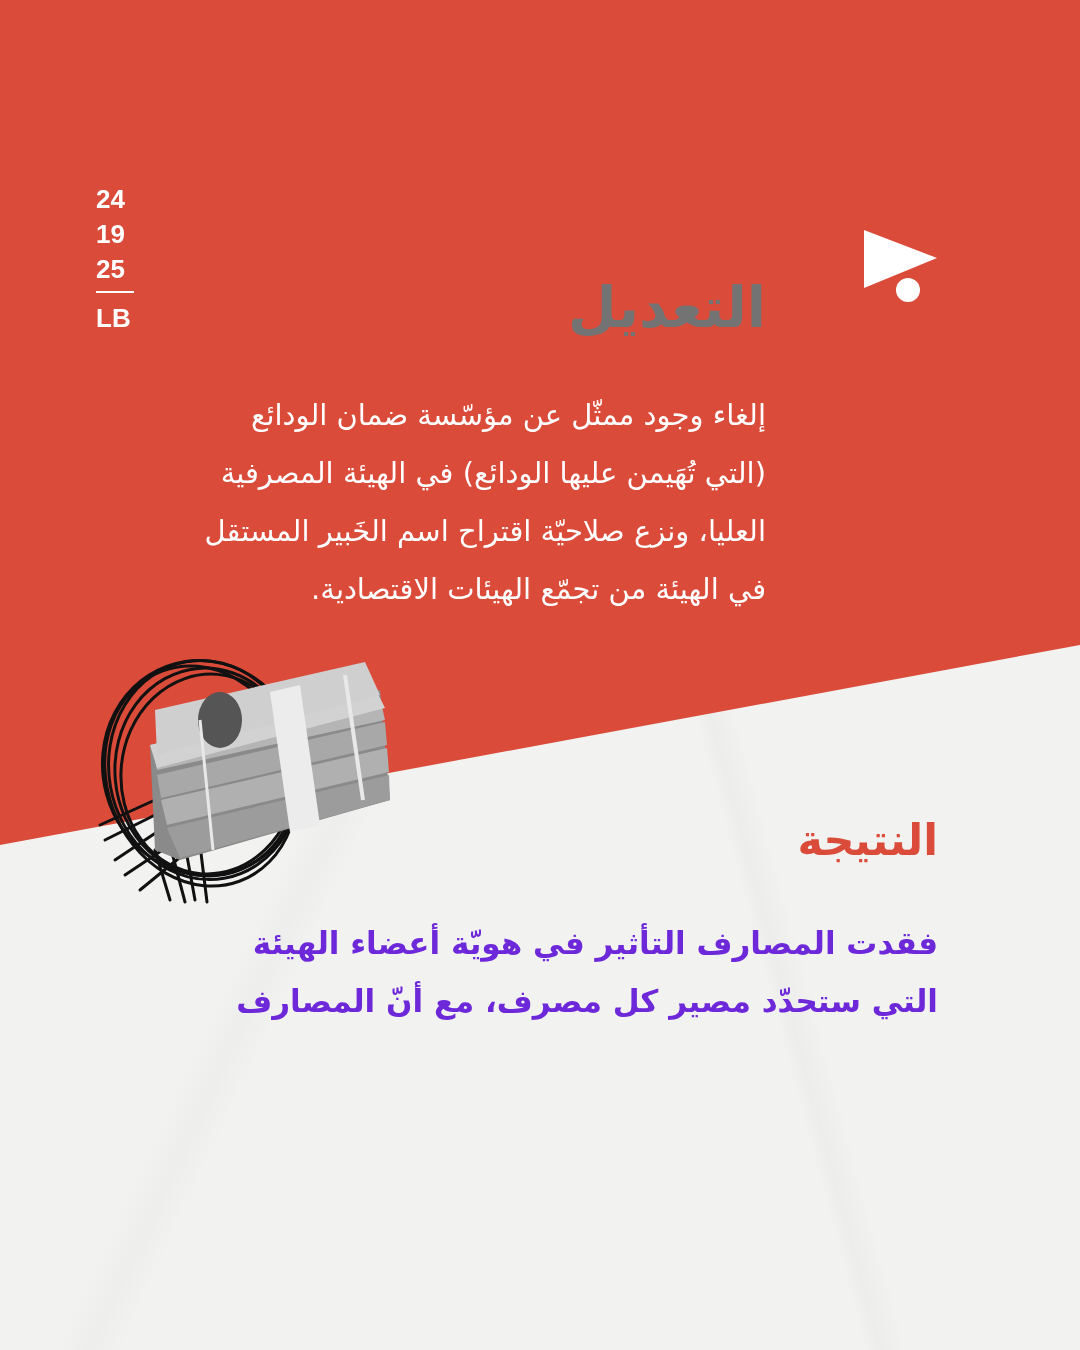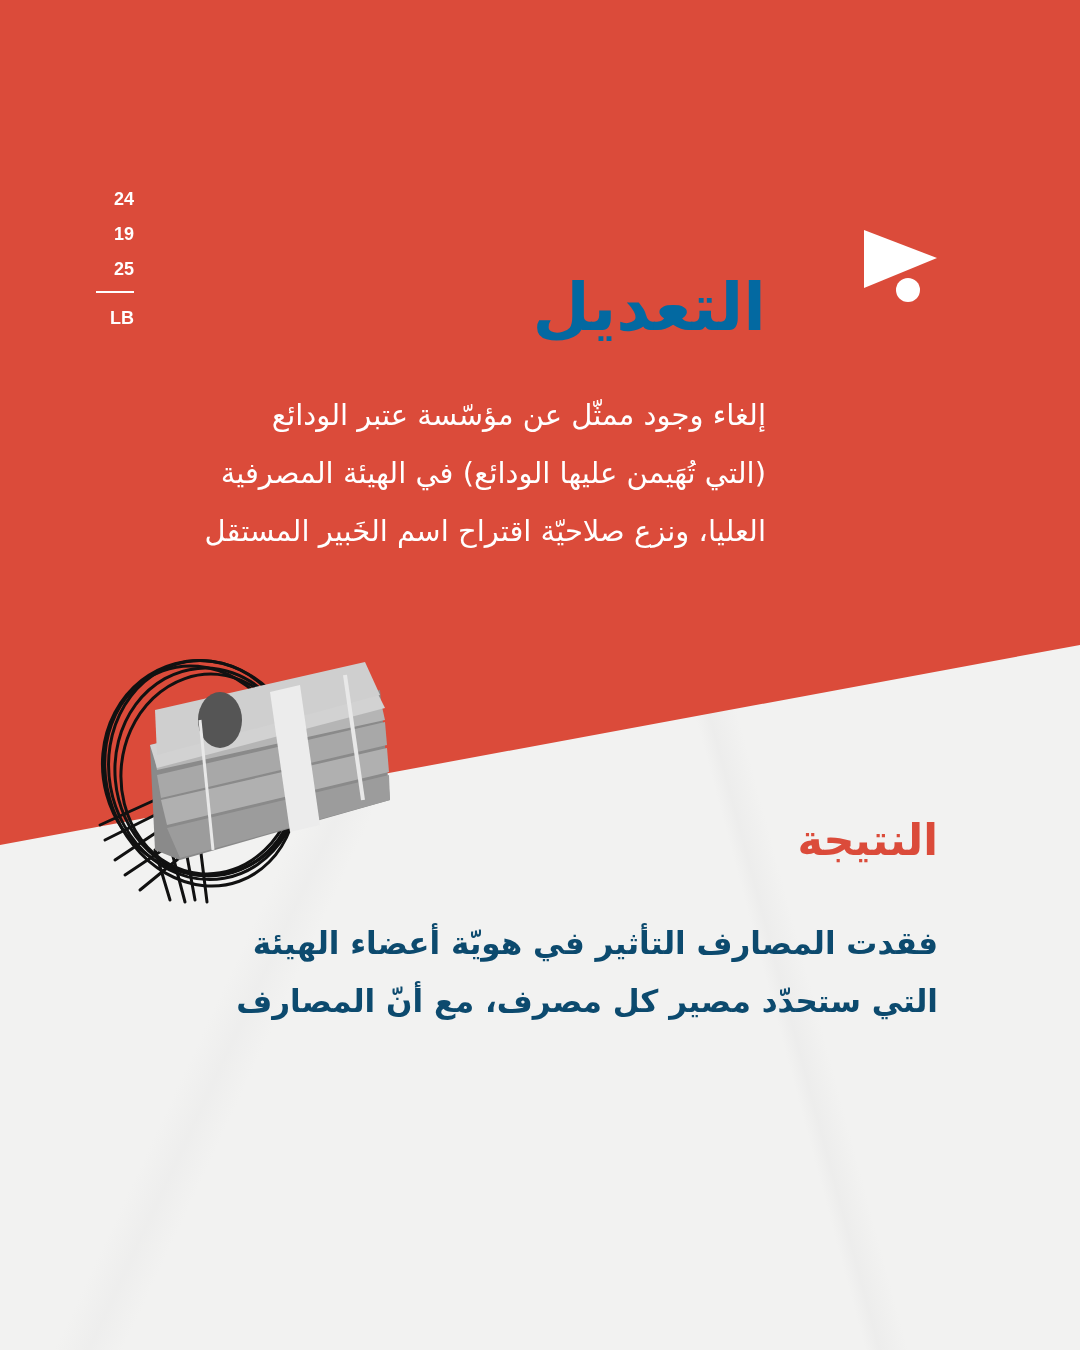--- a/index.html
+++ b/index.html
@@ -37,23 +37,23 @@
     
     .date-block {
       position: absolute;
       left: 96px;
       top: 182px;
       width: 38px;
       z-index: 5;
       color: #ffffff;
       font-family: "Liberation Sans", sans-serif;
       font-weight: 700;
-      font-size: 18px;
+      font-size: 26px;
       line-height: 35px;
-      text-align: right;
+      text-align: left;
     }
     .date-block .num { display: block; }
     .date-block .divider {
       height: 1.5px;
       background: #ffffff;
       margin: 4px 0 8px 0;
       width: 38px;
     }
 
     
@@ -73,23 +73,23 @@
       text-align: right;
       font-family: "DejaVu Sans", sans-serif;
       font-weight: 700;
       z-index: 5;
       margin: 0;
       letter-spacing: -1px;
     }
     .heading-amendment {
       right: 314px;
       top: 268px;
-      font-size: 66px;
+      font-size: 56px;
       line-height: 80px;
-      color: #0369a1;
+      color: #737373;
     }
     .heading-result {
       right: 142px;
       top: 800px;
       font-size: 43px;
       line-height: 80px;
       color: #db4b3a;
     }
 
     
@@ -107,21 +107,21 @@
       color: #ffffff;
       font-family: "DejaVu Sans", sans-serif;
       font-weight: 400;
       font-size: 29px;
       line-height: 58px;
     }
     .para-result {
       right: 142px;
       top: 914px;
       width: 680px;
-      color: #0c4a6e;
+      color: #6d28d9;
       font-family: "DejaVu Sans", sans-serif;
       font-weight: 700;
       font-size: 31px;
       line-height: 58px;
     }
     .para .line { display: block; white-space: nowrap; }
 
     
     .illustration {
       position: absolute;
@@ -148,23 +148,24 @@
 
 <div class="logo">
   <svg width="78" height="80" viewBox="0 0 78 80">
     <polygon points="2,4 2,62 75,32" fill="#ffffff"></polygon>
     <circle cx="46" cy="64" r="12" fill="#ffffff"></circle>
   </svg>
 </div>
 
 <h1 class="heading heading-amendment">التعديل</h1>
 <p class="para para-amendment">
-  <span class="line">إلغاء وجود ممثّل عن مؤسّسة عتبر الودائع</span>
+  <span class="line">إلغاء وجود ممثّل عن مؤسّسة ضمان الودائع</span>
   <span class="line">(التي تُهَيمن عليها الودائع) في الهيئة المصرفية</span>
   <span class="line">العليا، ونزع صلاحيّة اقتراح اسم الخَبير المستقل</span>
+  <span class="line">في الهيئة من تجمّع الهيئات الاقتصادية.</span>
 </p>
 
 <div class="illustration">
   <svg width="310" height="260" viewBox="0 0 310 260">
 
     <g fill="none" stroke="#111" stroke-width="3" stroke-linecap="round">
       <ellipse cx="110" cy="120" rx="96" ry="110" transform="rotate(-10 110 120)"></ellipse>
       <ellipse cx="112" cy="122" rx="92" ry="104" transform="rotate(-5 112 122)"></ellipse>
       <ellipse cx="108" cy="118" rx="100" ry="108" transform="rotate(-15 108 118)"></ellipse>
       <ellipse cx="114" cy="124" rx="88" ry="100" transform="rotate(5 114 124)"></ellipse>

